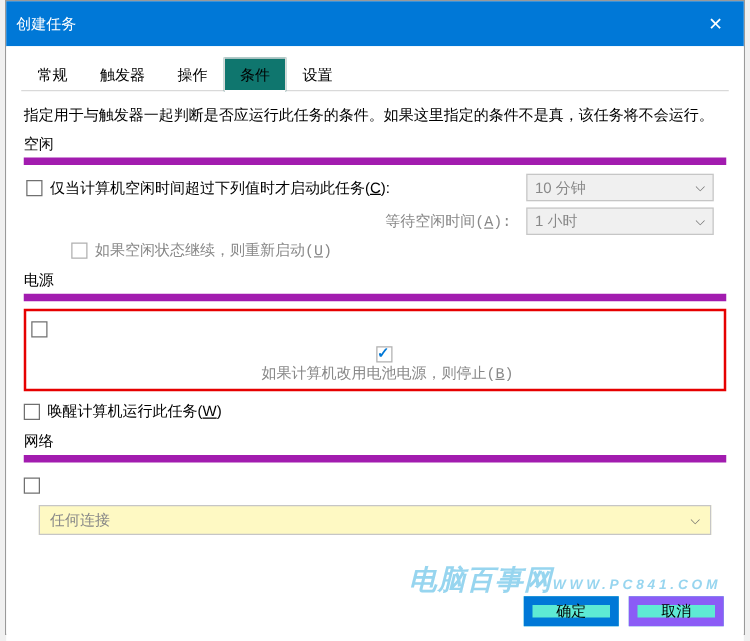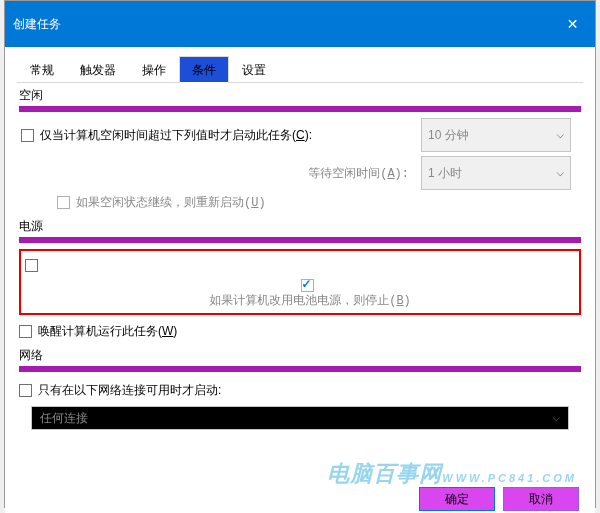--- a/index.html
+++ b/index.html
@@ -18,21 +18,21 @@
     left: 4px;
     top: 0;
     width: 592px;
     height: 508px;
     border: 1px solid #999;
     background: #fff;
   }
   .titlebar {
     background: #0078d7;
     color: #fff;
-    height: 46px;
+    height: 36px;
     display: flex;
     align-items: center;
     padding-left: 8px;
     font-size: 12px;
   }
   .titlebar .spacer { flex: 1; }
   .titlebar .close-btn {
     width: 45px;
     height: 30px;
     display: flex;
@@ -65,21 +65,21 @@
     padding: 5px 12px 4px 12px;
     border: 1px solid transparent;
     border-bottom: none;
     cursor: pointer;
     position: relative;
     z-index: 1;
     color: #000;
   }
   .tab.active {
     border-color: #d9d9d9;
-    background: #1d4ed8;
+    background: #0f766e;
     z-index: 3;
   }
   .tab.active::after {
     content: "";
     position: absolute;
     left: 0; right: 0; bottom: -1px; height: 2px;
     background: #fff;
   }
   .desc {
     margin: 10px 2px 6px 2px;
@@ -124,21 +124,21 @@
     border: 2px solid #e60000;
     padding: 2px 2px;
     margin: 0 2px 4px 2px;
   }
   .combo {
     display: inline-flex;
     align-items: center;
     border: 1px solid #c6c6c6;
     background: #f0f0f0;
     height: 22px;
-    padding: 16px 6px;
+    padding: 0 6px;
     color: #888;
     user-select: none;
   }
   .combo .arrow {
     margin-left: auto;
     font-size: 10px;
     color: #666;
   }
   .combo.wide { width: 150px; }
   .idle-grid {
@@ -151,21 +151,21 @@
   }
   .idle-row2-left {
     display: flex;
     justify-content: flex-end;
     padding-right: 4px;
     color: #888;
   }
   .any-conn {
     margin: 4px 14px 0 14px;
     border: 1px solid #c6c6c6;
-    background: #000000;
+    background: #fef9c3;
     height: 24px;
     display: flex;
     align-items: center;
     padding: 0 8px;
     color: #888;
   }
   .any-conn .arrow {
     margin-left: auto;
     font-size: 10px;
     color: #666;
@@ -173,22 +173,22 @@
   .button-bar {
     position: absolute;
     right: 16px;
     bottom: 12px;
     display: flex;
     gap: 8px;
   }
   .btn {
     min-width: 76px;
     height: 24px;
-    border: 1px solid #8b5cf6;
-    background: #d946ef;
+    border: 7px solid #8b5cf6;
+    background: #5eead4;
     display: flex;
     align-items: center;
     justify-content: center;
     cursor: pointer;
     font-size: 12px;
   }
   .btn.primary {
     border-color: #0078d7;
   }
   .watermark {
@@ -227,20 +227,21 @@
   <div class="content">
 
     <div class="tabs">
       <div class="tab">常规</div>
       <div class="tab">触发器</div>
       <div class="tab">操作</div>
       <div class="tab active">条件</div>
       <div class="tab">设置</div>
     </div>
 
+    <div class="desc">指定用于与触发器一起判断是否应运行此任务的条件。如果这里指定的条件不是真，该任务将不会运行。</div>
 
     <div class="section-title">空闲</div>
 
     <div class="idle-grid">
       <div class="row">
         <span class="cb"></span>
         <span class="lbl">
           <span>仅当计算机空闲时间超过下列值时才启动此任务(</span><span class="ul">C</span><span>):</span>
         </span>
       </div>
@@ -285,21 +286,20 @@
       <span class="cb"></span>
       <span class="lbl">
         <span>唤醒计算机运行此任务(</span><span class="ul">W</span><span>)</span>
       </span>
     </div>
 
     <div class="section-title">网络</div>
 
     <div class="row">
       <span class="cb"></span>
-      <span class="lbl">只有在以下网络连接可用时才启动:</span>
     </div>
 
     <div class="any-conn">
       <span>任何连接</span>
       <span class="arrow">⌵</span>
     </div>
 
     <div class="watermark">
       <span class="w1">电脑百事网</span>
       <span class="w2">WWW.PC841.COM</span>

